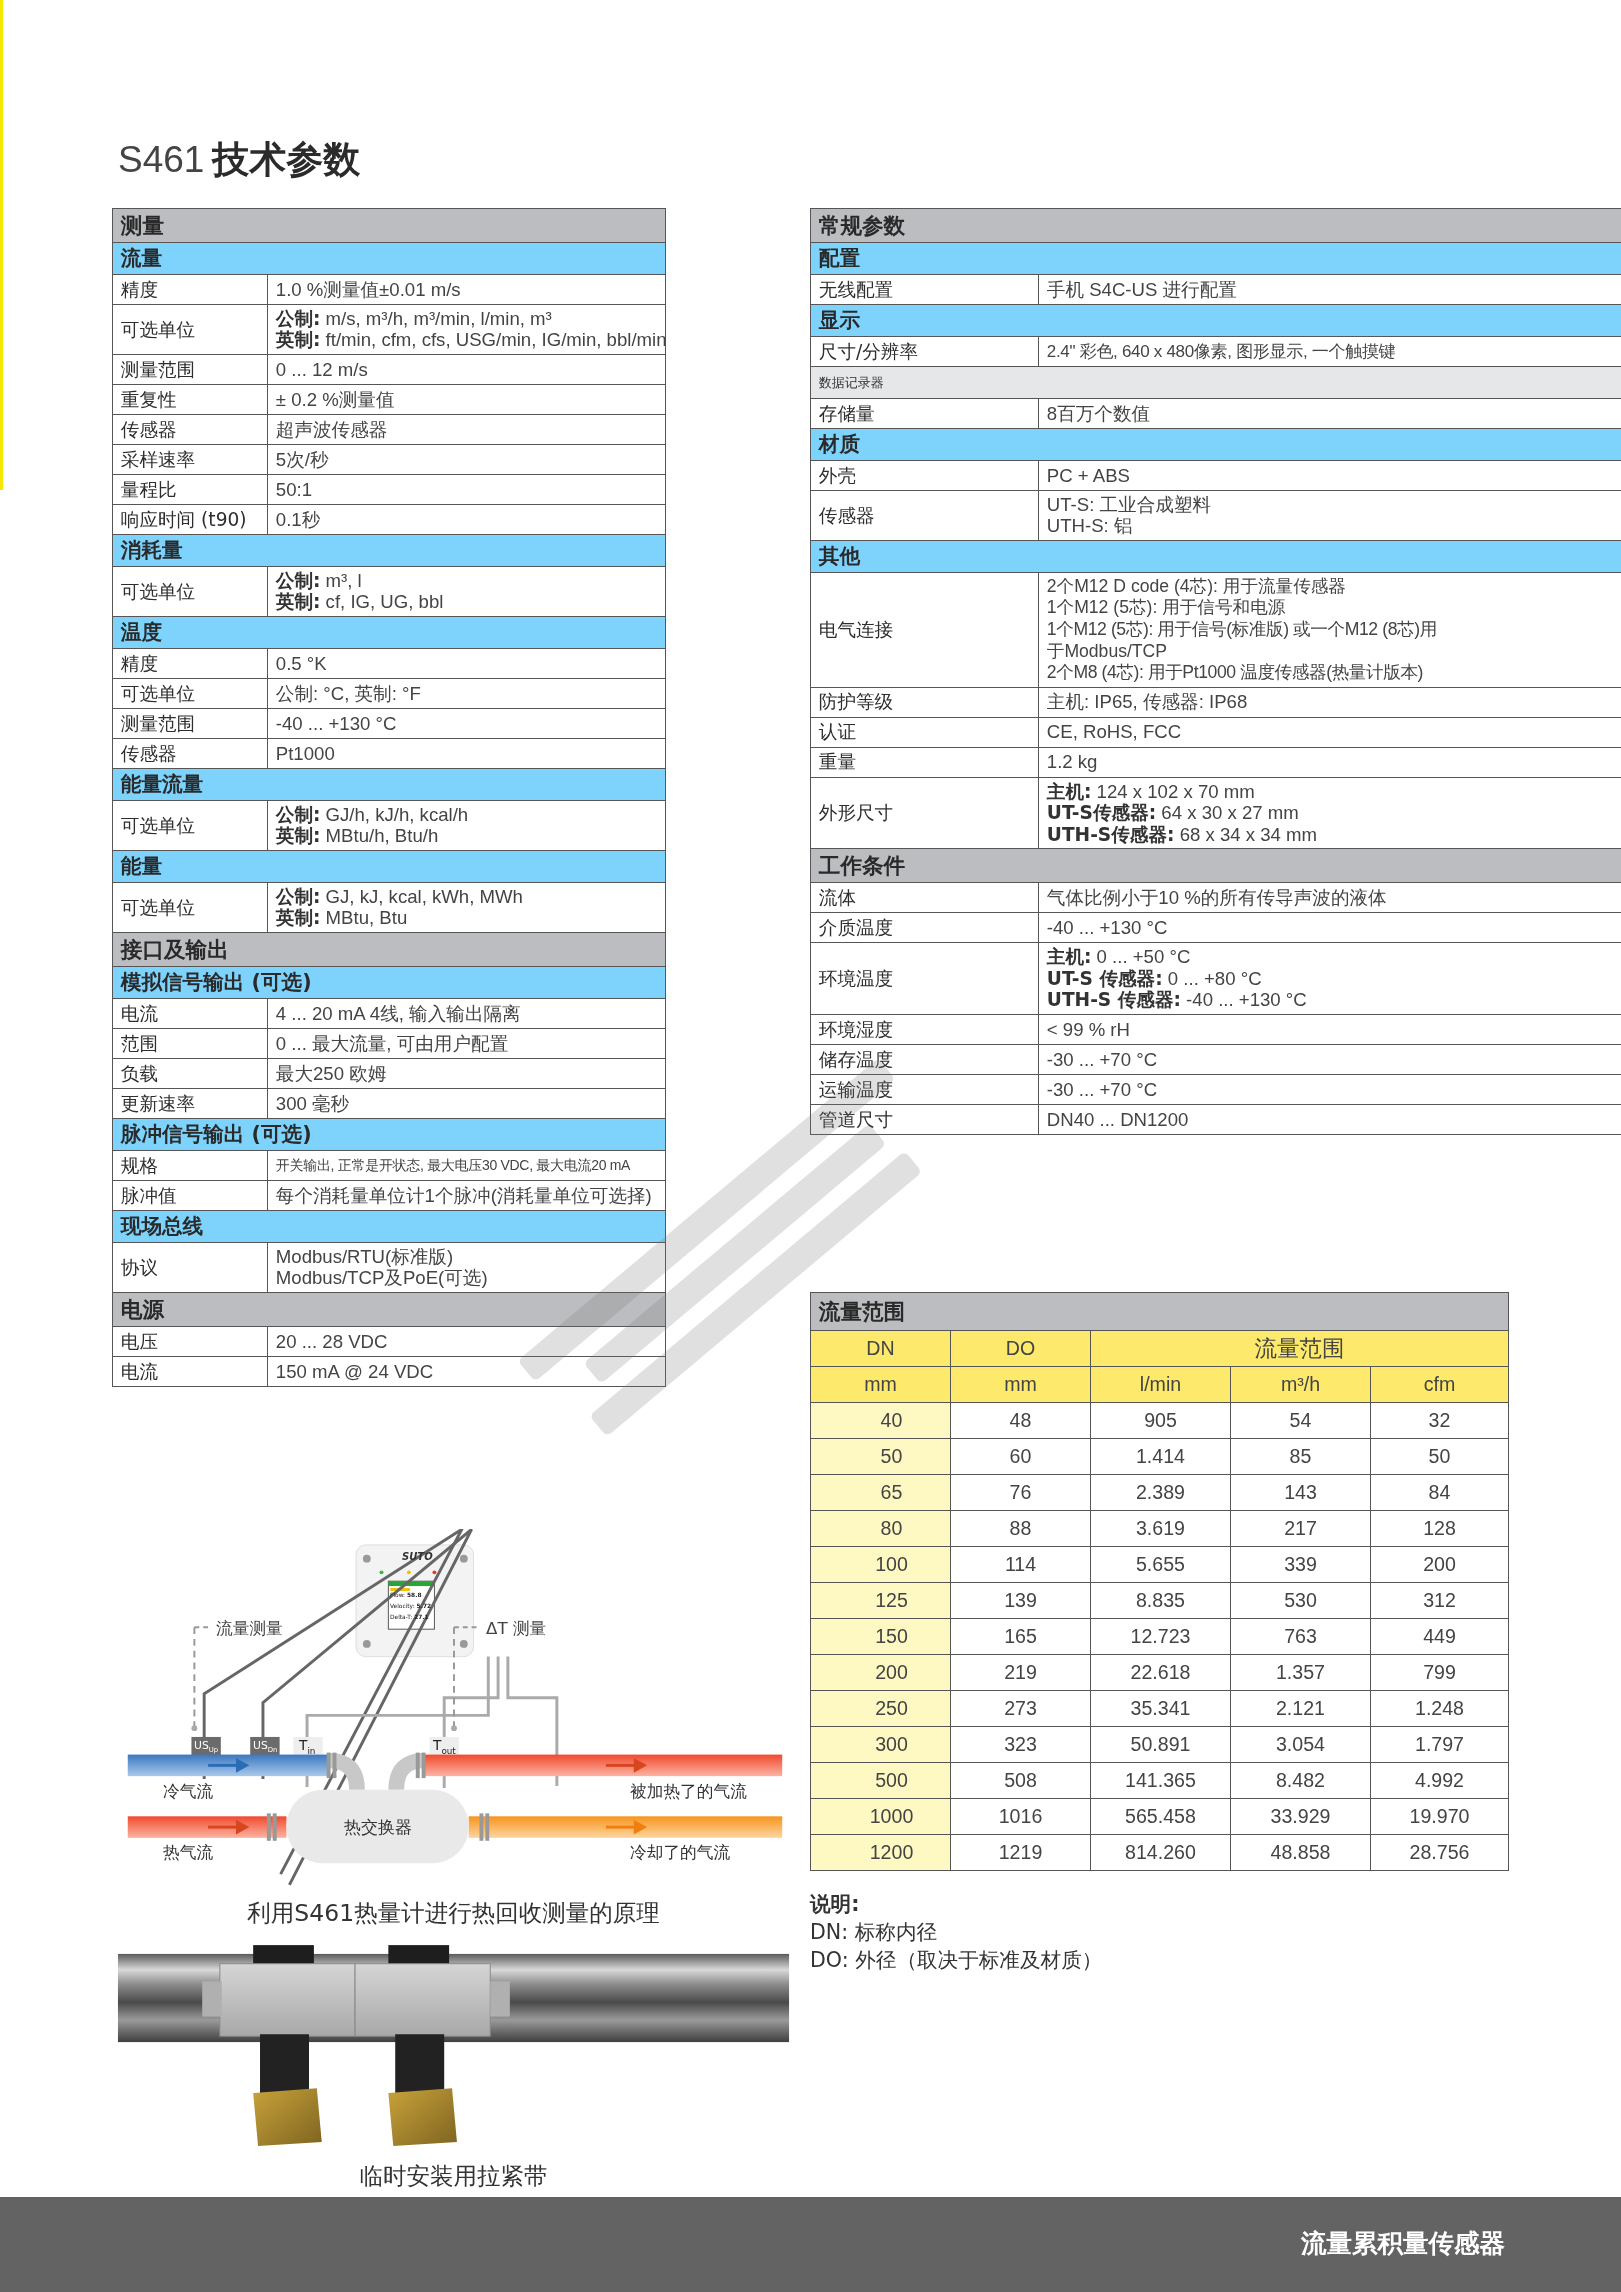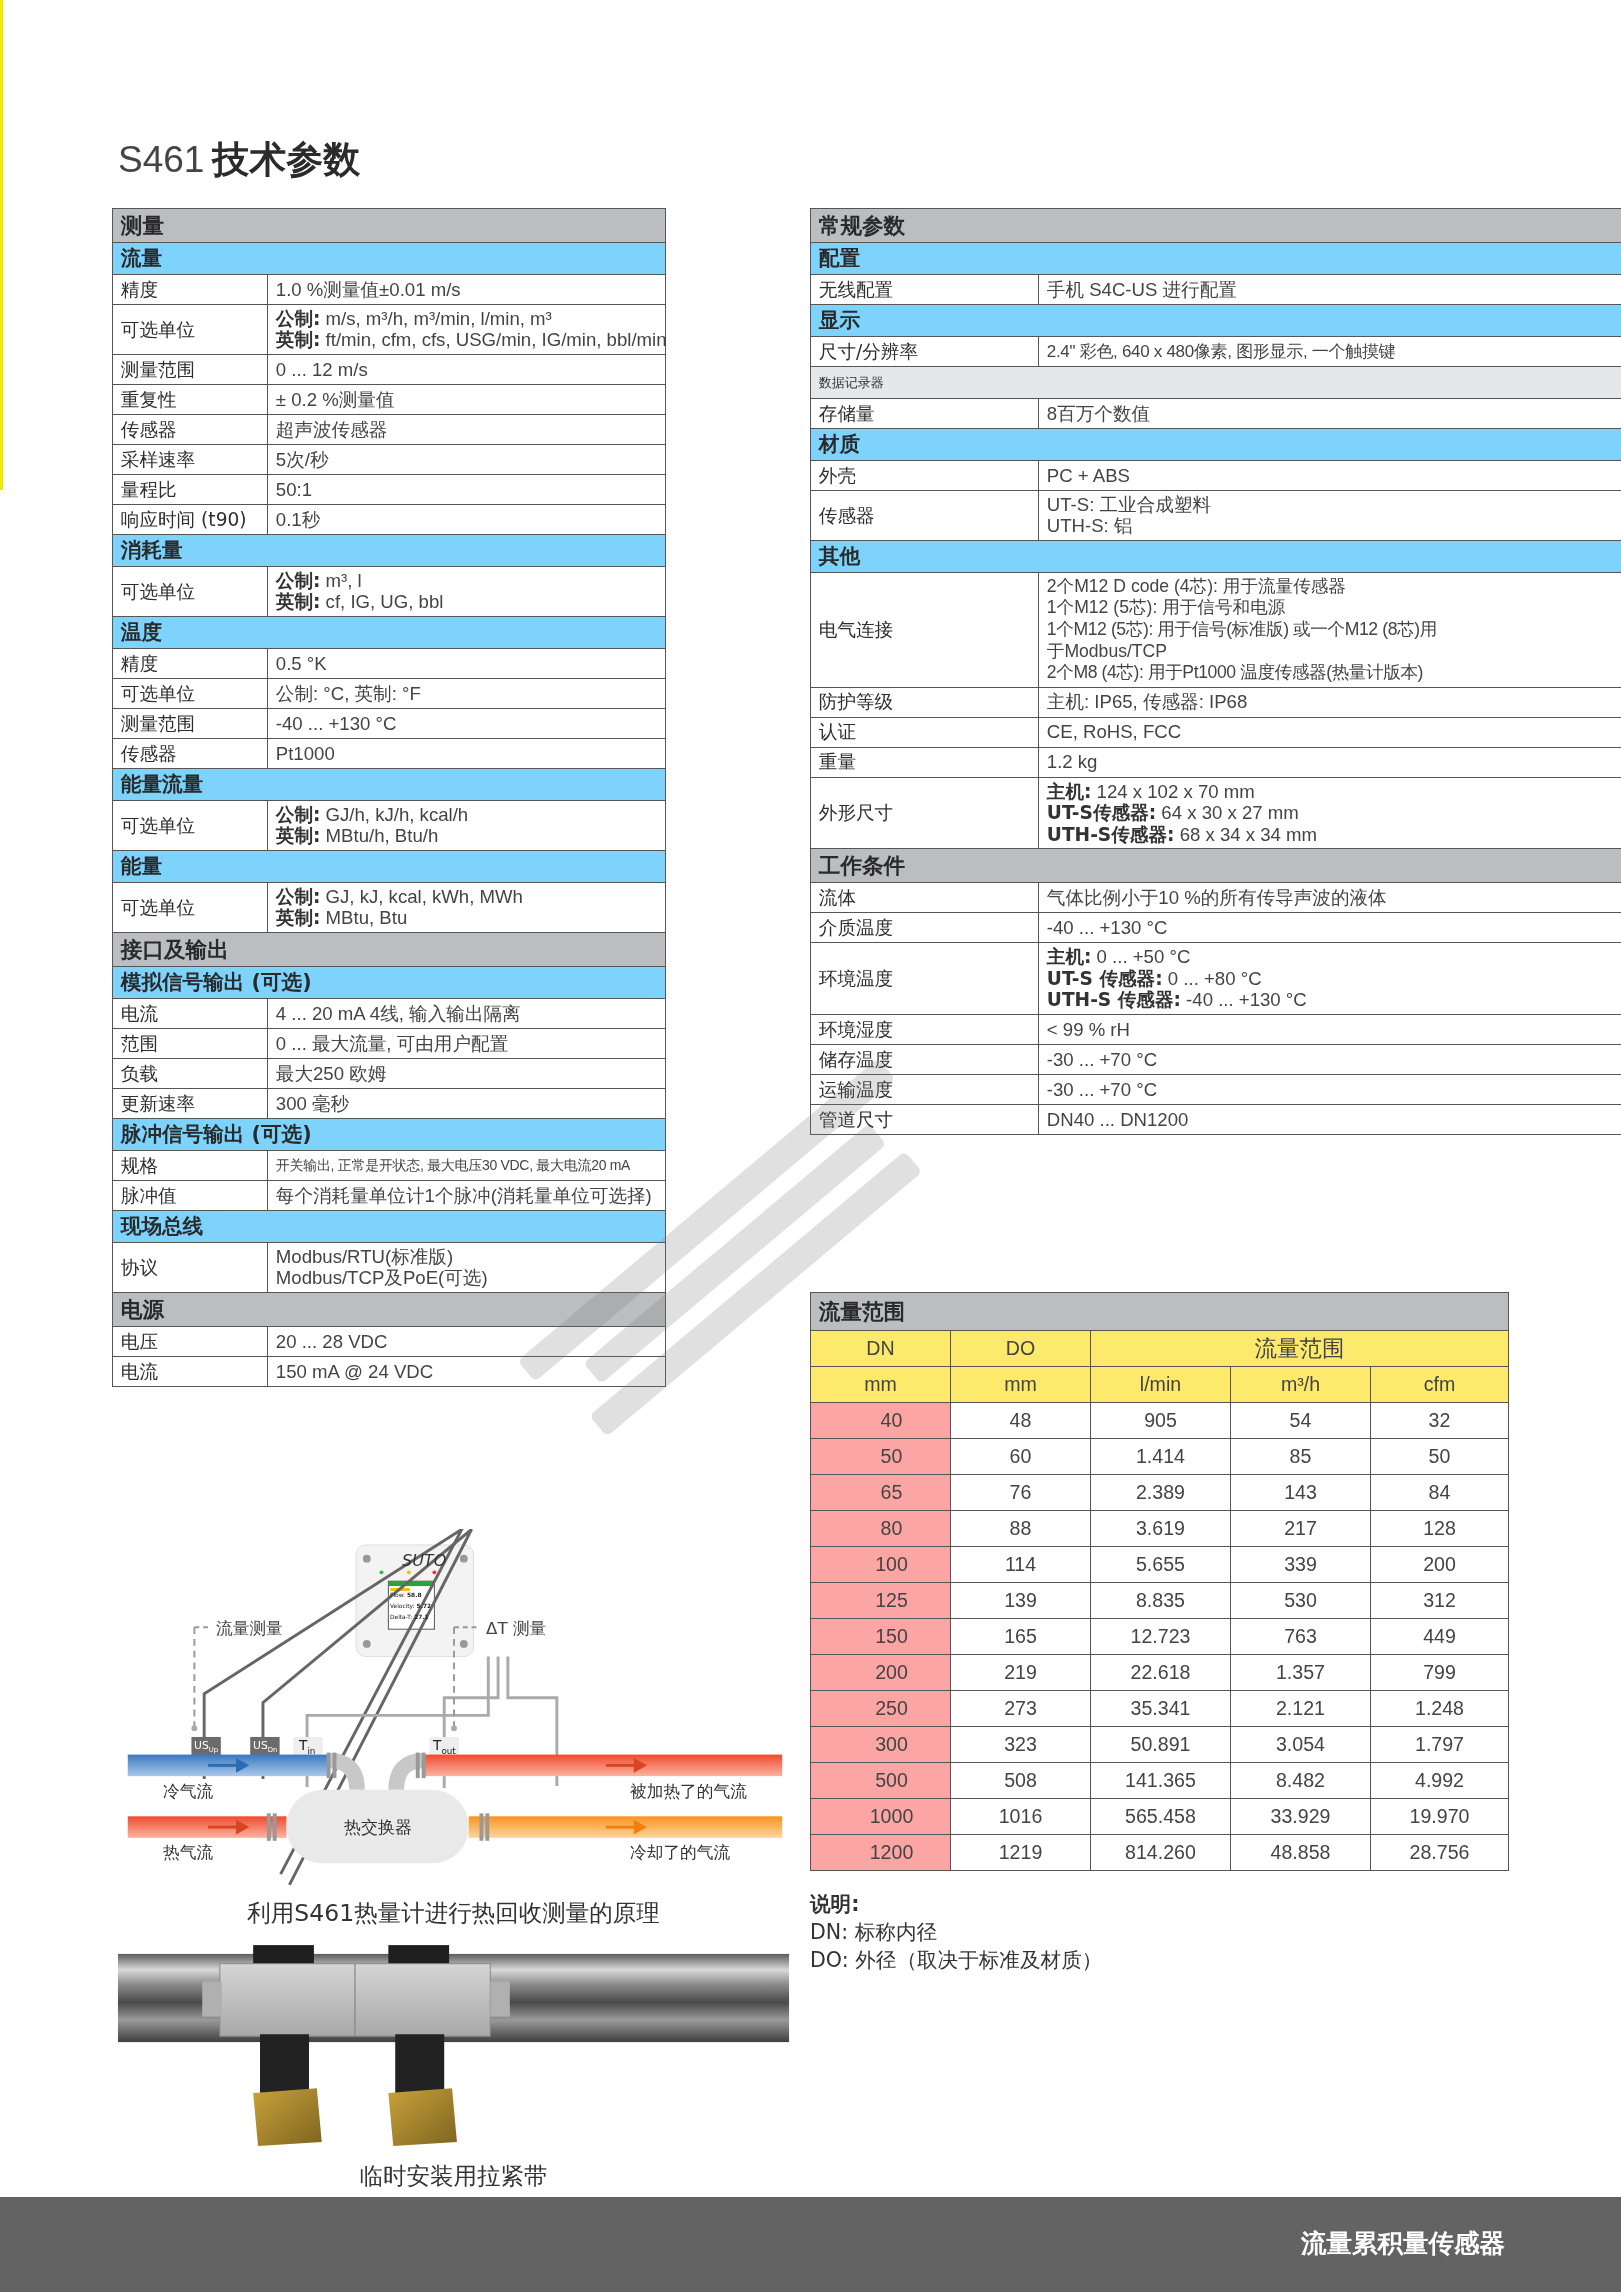--- a/index.html
+++ b/index.html
@@ -34,21 +34,21 @@
   #left-table col.c1 { width: 155px; }
   #right-table { left: 810px; top: 208px; width: 836px; }
   #right-table col.c1 { width: 228px; }
 
   
   #flow-table { position: absolute; left: 810px; top: 1292px; width: 699px; border-collapse: collapse; table-layout: fixed; font-family: "Liberation Sans", sans-serif; }
   #flow-table td { border: 1.5px solid #555; text-align: center; height: 35px; font-size: 19.6px; color: #444; padding: 0; }
   #flow-table tr.title td { background: #bcbdc0; text-align: left; padding-left: 7.8px; font-weight: bold; font-size: 21.6px; height: 37px; color: #2a2a2a; font-family: "DejaVu Sans", sans-serif; }
   #flow-table tr.yh td { background: #fde96b; font-size: 19.6px; color: #444; }
   #flow-table tr.yh td.big { font-size: 22.5px; font-family: "DejaVu Sans", sans-serif; }
-  #flow-table td.dn { background: #fca5a5; padding-left: 22px; }
+  #flow-table td.dn { background: #fef9c3; padding-left: 22px; }
 
   .notes { position: absolute; left: 810px; top: 1890px; font-size: 20.6px; color: #333; line-height: 28px; }
   .notes .h { font-weight: bold; }
 
   
   #diagram { position: absolute; left: 116px; top: 1529px; width: 676px; height: 363px; }
   .diag-caption { position: absolute; left: 118px; top: 1897px; width: 671px; text-align: center; font-size: 23.5px; color: #333; }
   .photo-caption { position: absolute; left: 118px; top: 2160px; width: 671px; text-align: center; font-size: 23.5px; color: #333; }
   #photo { position: absolute; left: 116px; top: 1936px; width: 676px; height: 221px; }
 
@@ -544,21 +544,21 @@
       </g>
     <g stroke="#d8461f" stroke-width="3" fill="#d8461f">
         <line x1="500" y1="241" x2="530" y2="241"></line>
         <polygon points="530,236 539,241 530,246"></polygon>
       </g>
     <g stroke="#f07f10" stroke-width="3" fill="#f07f10">
         <line x1="500" y1="304" x2="530" y2="304"></line>
         <polygon points="530,299 539,304 530,309"></polygon>
       </g>
   </svg>
-  <div style="position:absolute;left:286px;top:21.6px;font-size:16px;font-weight:normal;font-style:italic;color:#333;">SUTO</div>
+  <div style="position:absolute;left:286px;top:21.6px;font-size:10px;font-weight:bold;font-style:italic;color:#333;">SUTO</div>
   <div style="position:absolute;left:274px;top:61px;width:43px;font-size:5.9px;line-height:10.8px;color:#222;">
     <div><span>Flow:</span> <b>58.8</b></div>
     <div><span>Velocity:</span> <b>5.72</b></div>
     <div><span>Delta-T:</span> <b>27.1</b></div>
   </div>
   <div style="position:absolute;left:100px;top:88px;font-size:16.7px;color:#444;">流量测量</div>
   <div style="position:absolute;left:370px;top:88px;font-size:16.7px;color:#444;">ΔT 测量</div>
   <div style="position:absolute;left:78px;top:210px;font-size:10.8px;color:#fff;"><span>US</span><sub style="font-size:6.9px;">Up</sub></div>
   <div style="position:absolute;left:137px;top:210px;font-size:10.8px;color:#fff;"><span>US</span><sub style="font-size:6.9px;">Dn</sub></div>
   <div style="position:absolute;left:183px;top:208px;font-size:13.7px;color:#222;"><span>T</span><sub style="font-size:8.8px;">in</sub></div>

